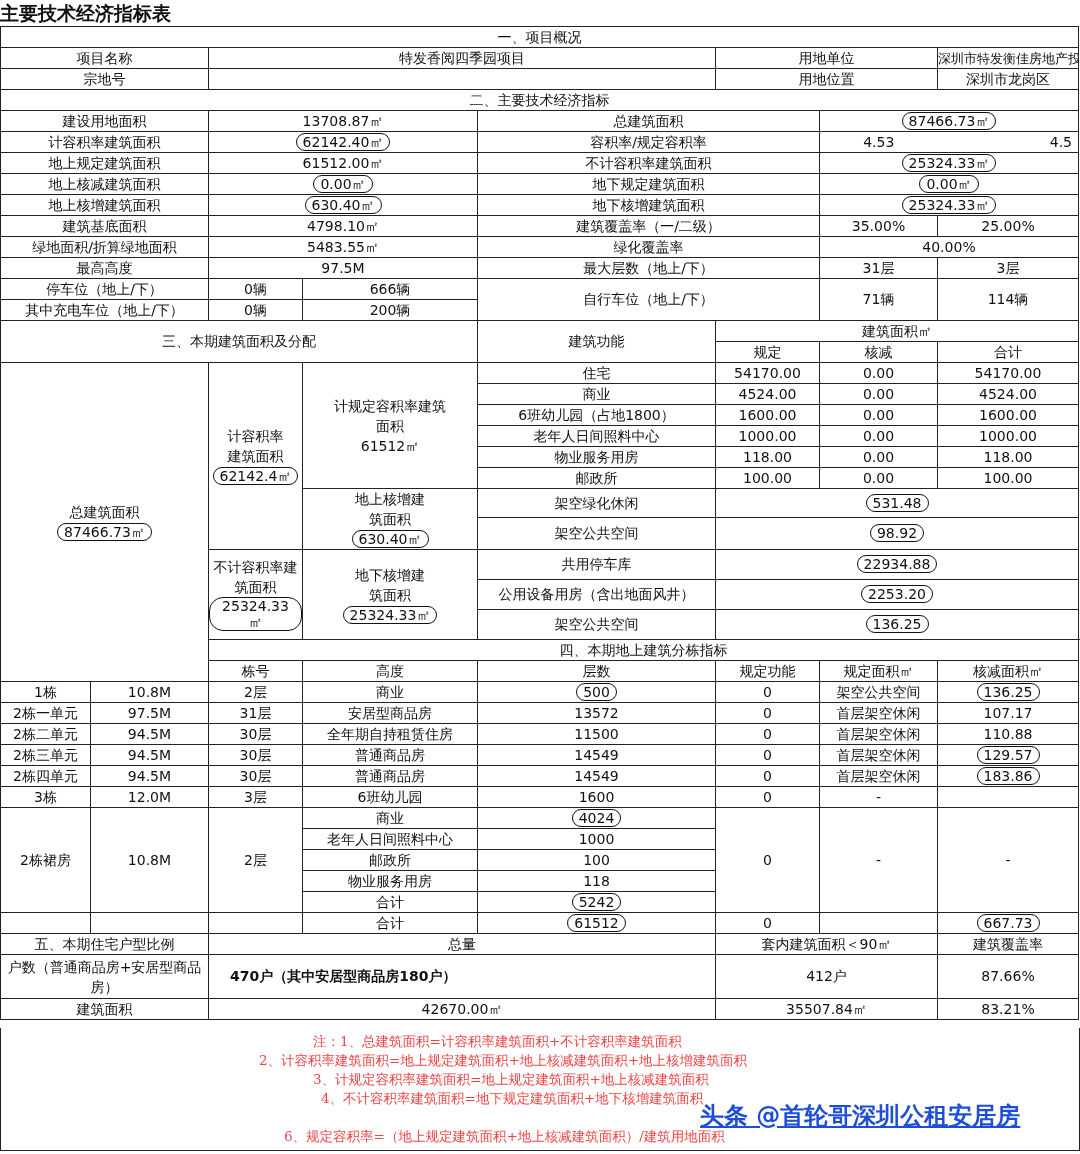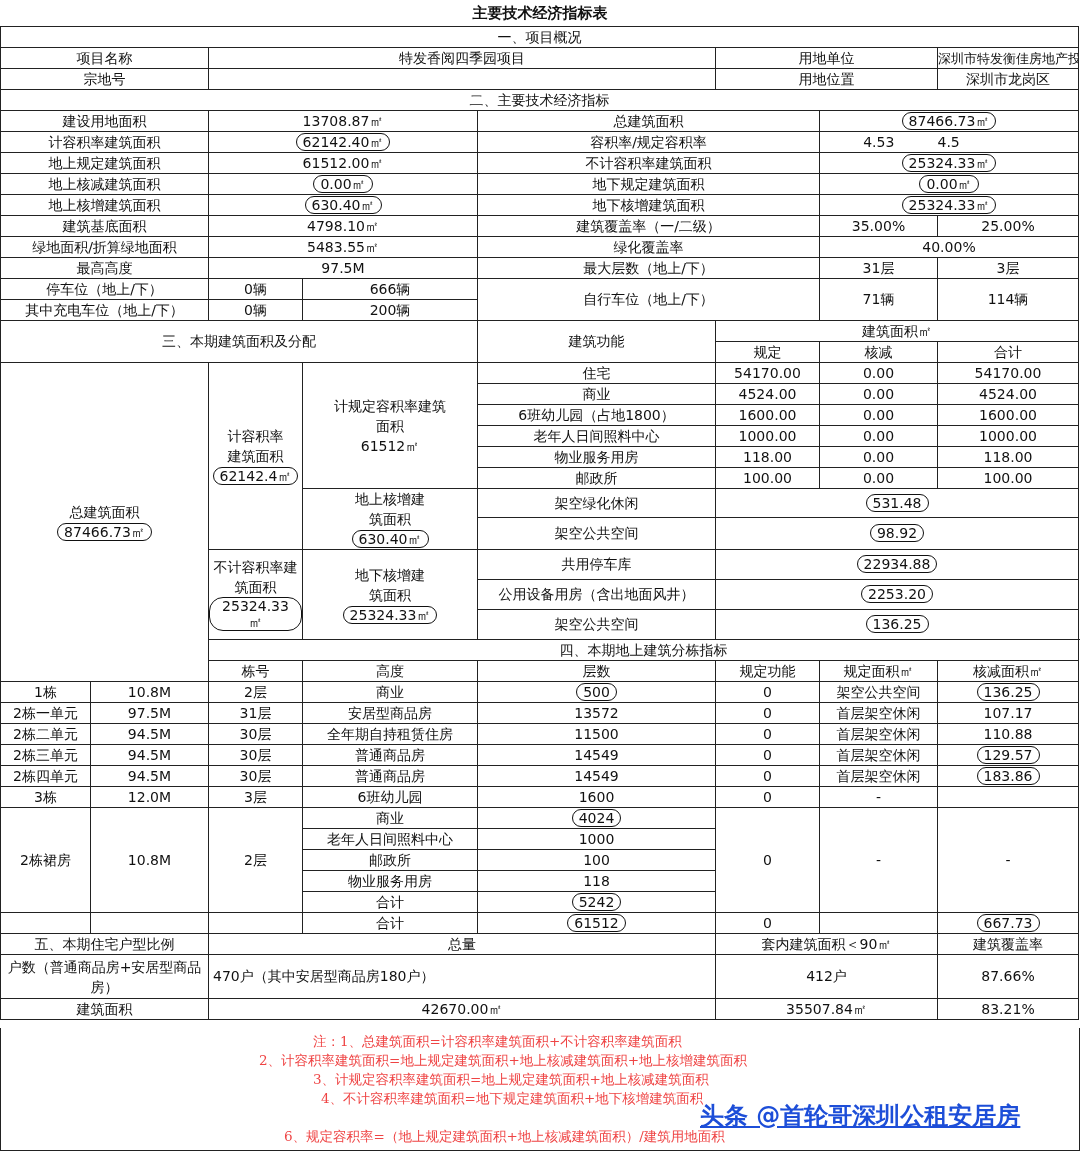--- a/index.html
+++ b/index.html
@@ -1,25 +1,25 @@
 <!DOCTYPE html>
 <html><head>
 <meta charset="utf-8">
 <style>
   html, body { margin:0; padding:0; background:#fff; }
   body { width:1080px; height:1154px; position:relative; overflow:hidden;
          font-family:"DejaVu Sans", "Liberation Sans", sans-serif; color:#111; }
-  .title { position:absolute; left:0; top:0; width:1080px; height:26px; text-align:center;
-           font-weight:bold; font-size:15px; line-height:26px; }
+  .title { position:absolute; left:0; top:0; width:1080px; height:26px; 
+           font-weight:bold; font-size:19px; line-height:26px; }
   table.main { position:absolute; left:0; top:26px; width:1078px; border-collapse:collapse;
                table-layout:fixed; font-size:14px; }
   table.main td { border:1px solid #222; text-align:center; padding:0; height:20px; line-height:19px;
                   overflow:hidden; white-space:nowrap; }
-  table.main td.left { text-align:left; padding-left:4px; }
-  table.main td.right { text-align:left; padding-right:6px; }
+  table.main td.left { text-align:left; padding-left:21px;font-weight:bold; }
+  table.main td.right { text-align:right; padding-right:6px; }
   table.main td.wrap { white-space:normal; line-height:20px;margin-top:34px; }
   .cloud { display:inline-block; border:1.5px solid #111; border-radius:14px;
            padding:0 6px; line-height:16px; }
   .notes { position:absolute; left:0; top:1028px; width:1078px; height:122px;
            border:1px solid #222; border-top:none; font-family:"DejaVu Serif","Liberation Serif",serif;
            font-size:13.5px; color:#ef4444; }
   .notes div { position:absolute; white-space:nowrap; line-height:19px; }
   .watermark { position:absolute; left:700px; top:1100px; font-size:24px; font-weight:bold;
                color:#1d4ed8; text-shadow:0 0 2px #fff, 0 0 3px #fff; letter-spacing:0px;text-decoration:underline; }
 </style>

